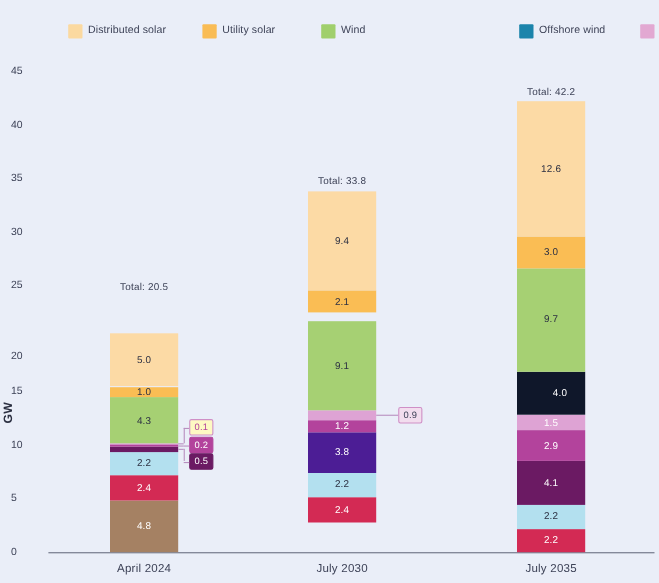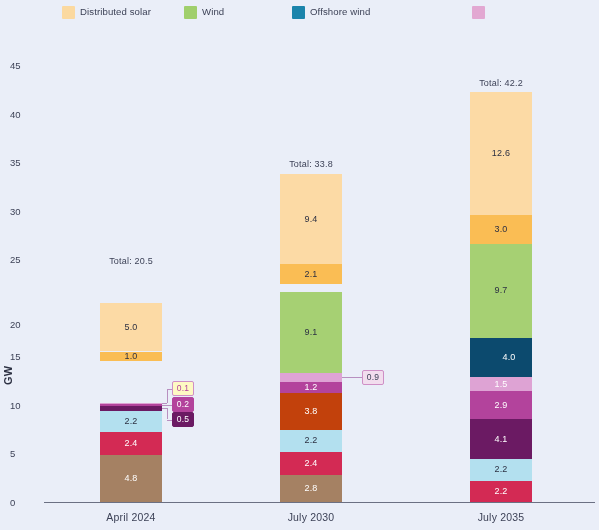--- a/index.html
+++ b/index.html
@@ -13,21 +13,21 @@
     font-family: "Liberation Sans", sans-serif;
     color: #3a3f55;
     overflow: hidden;
     position: relative;
   }
 
   
   #legend {
     position: absolute;
     left: 62px;
-    top: 4px;
+    top: 20px;
     width: 530px;
     display: grid;
     grid-template-columns: 122px 108px 180px 110px auto;
     grid-auto-rows: 16px;
     grid-auto-flow: column;
     align-items: center;
   }
   .legend-item {
     display: flex;
     align-items: center;
@@ -177,42 +177,42 @@
           </div>
           <div class="seg" style="bottom: 46.6133px; height: 23.3067px; background: rgb(211, 42, 84);">
             <span class="seg-label" style="color: rgb(255, 255, 255);">2.4</span>
           </div>
           <div class="seg" style="bottom: 69.92px; height: 21.3644px; background: rgb(179, 224, 239);">
             <span class="seg-label" style="color: rgb(44, 48, 66);">2.2</span>
           </div>
           <div class="seg" style="bottom: 91.2844px; height: 4.85556px; background: rgb(107, 26, 99);"></div>
           <div class="seg" style="bottom: 96.14px; height: 1.94222px; background: rgb(179, 67, 156);"></div>
           <div class="seg" style="bottom: 98.0822px; height: 0.971111px; background: rgb(222, 163, 212);"></div>
+          <div class="seg" style="bottom: 99.0533px; height: 41.7578px; background: rgb(166, 208, 115);">
+            <span class="seg-label" style="color: rgb(44, 48, 66);">4.3</span>
+          </div>
           <div class="seg" style="bottom: 140.811px; height: 9.71111px; background: rgb(250, 189, 84);">
             <span class="seg-label" style="color: rgb(44, 48, 66);">1.0</span>
           </div>
           <div class="seg" style="bottom: 150.522px; height: 48.5556px; background: rgb(252, 218, 165);">
             <span class="seg-label" style="color: rgb(44, 48, 66);">5.0</span>
           </div>
         </div>
         <div class="bar-cat">April 2024</div>
       </div>
       <div class="bar-group" style="left: 280px; width: 62px; height: 329.207px; bottom: 28px; margin-top: 12px;">
         <div class="bar-total" style="top: -14px;">Total: 33.8</div>
         <div class="bar" style="height: 100%;">
-          <div class="seg" style="bottom: 0px; height: 27.1911px; background: rgb(165, 129, 99);">
-            <span class="seg-label" style="color: rgb(255, 255, 255);">2.8</span>
-          </div>
           <div class="seg" style="bottom: 27.1911px; height: 23.3067px; background: rgb(211, 42, 84);">
             <span class="seg-label" style="color: rgb(255, 255, 255);">2.4</span>
           </div>
           <div class="seg" style="bottom: 50.4978px; height: 21.3644px; background: rgb(179, 224, 239);">
             <span class="seg-label" style="color: rgb(44, 48, 66);">2.2</span>
           </div>
-          <div class="seg" style="bottom: 71.8622px; height: 36.9022px; background: #c2410c;">
+          <div class="seg" style="bottom: 71.8622px; height: 36.9022px; background: #4c1d95;">
             <span class="seg-label" style="color: rgb(255, 255, 255);">3.8</span>
           </div>
           <div class="seg" style="bottom: 108.764px; height: 11.6533px; background: rgb(179, 67, 156);">
             <span class="seg-label" style="color: rgb(255, 255, 255);">1.2</span>
           </div>
           <div class="seg" style="bottom: 120.418px; height: 8.74px; background: rgb(222, 163, 212);"></div>
           <div class="seg" style="bottom: 129.158px; height: 81px; background: rgb(166, 208, 115);">
             <span class="seg-label" style="color: rgb(44, 48, 66);">9.1</span>
           </div>
           <div class="seg" style="bottom: 217.529px; height: 20.3933px; background: rgb(250, 189, 84);">
@@ -235,21 +235,21 @@
           </div>
           <div class="seg" style="bottom: 42.7289px; height: 39.8156px; background: rgb(107, 26, 99);">
             <span class="seg-label" style="color: rgb(255, 255, 255);">4.1</span>
           </div>
           <div class="seg" style="bottom: 82.5444px; height: 28.1622px; background: rgb(179, 67, 156);">
             <span class="seg-label" style="color: rgb(255, 255, 255);">2.9</span>
           </div>
           <div class="seg" style="bottom: 110.707px; height: 14.5667px; background: rgb(222, 163, 212);">
             <span class="seg-label" style="color: rgb(255, 255, 255);">1.5</span>
           </div>
-          <div class="seg" style="bottom: 125.273px; height: 38.8444px; background: #0c4a6e; padding-left: 16px;">
+          <div class="seg" style="bottom: 125.273px; height: 38.8444px; background: #0f172a; padding-left: 16px;">
             <span class="seg-label" style="color: rgb(255, 255, 255);">4.0</span>
           </div>
           <div class="seg" style="bottom: 164.118px; height: 94.1978px; background: rgb(166, 208, 115);">
             <span class="seg-label" style="color: rgb(44, 48, 66);">9.7</span>
           </div>
           <div class="seg" style="bottom: 258.316px; height: 29.1333px; background: rgb(250, 189, 84);">
             <span class="seg-label" style="color: rgb(44, 48, 66);">3.0</span>
           </div>
           <div class="seg" style="bottom: 287.449px; height: 122.36px; background: rgb(252, 218, 165);">
             <span class="seg-label" style="color: rgb(44, 48, 66);">12.6</span>
@@ -274,20 +274,24 @@
       <div class="callout-box" style="left: 362px; top: 369.712px; background: rgb(242, 221, 238); color: rgb(61, 66, 87); border: 1px solid rgb(207, 143, 198);">0.9</div>
     </div>
 </div>
 
 <div id="legend">
     <div class="legend-item">
       <span class="legend-swatch" style="background: rgb(251, 217, 160);"></span>
       <span class="legend-label">Distributed solar</span>
     </div>
     <div class="legend-item">
+      <span class="legend-swatch" style="background: rgb(249, 188, 85);"></span>
+      <span class="legend-label">Utility solar</span>
+    </div>
+    <div class="legend-item">
       <span class="legend-swatch" style="background: rgb(160, 207, 108);"></span>
       <span class="legend-label">Wind</span>
     </div>
     <div class="legend-item">
       <span class="legend-swatch" style="background: rgb(27, 132, 171);"></span>
       <span class="legend-label">Offshore wind</span>
     </div>
     <div class="legend-item">
       <span class="legend-swatch" style="background: rgb(226, 168, 210);"></span>
     </div>

